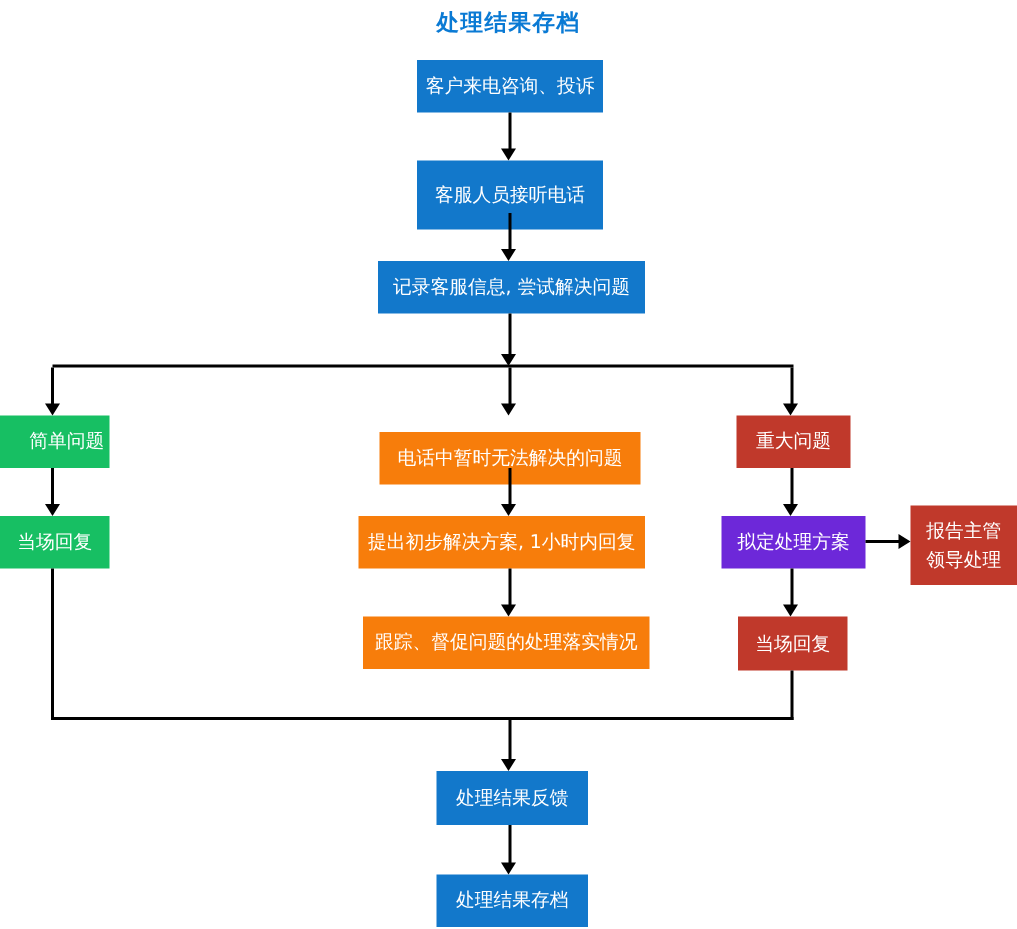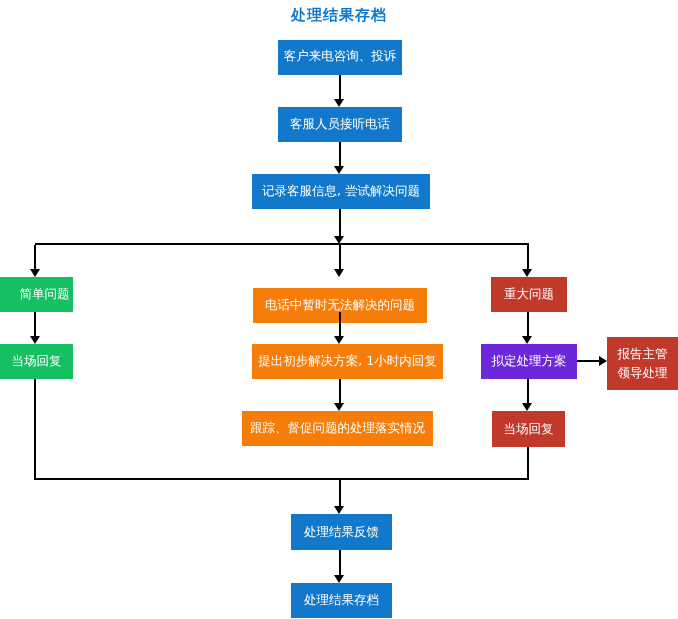--- a/index.html
+++ b/index.html
@@ -11,28 +11,28 @@
     position:absolute;left:0;top:6px;width:678px;text-align:center;
     font-size:15px;font-weight:bold;letter-spacing:1px;
   }
   .node{
     position:absolute;box-sizing:border-box;color:#ffffff;font-size:12.5px;
     display:flex;align-items:center;justify-content:center;text-align:center;
     line-height:1.5;
   }
   .pre{white-space:pre-line;}
   
-  .n-customer {left:278px;top:40px; width:124px;height:35px;font-family:Liberation Mono, monospace;}
-  .n-answer   {left:278px;top:107px;width:124px;height:35px;}
+  .n-customer {left:278px;top:40px; width:124px;height:35px;}
+  .n-answer   {left:278px;top:107px;width:124px;height:46px;}
   .n-record   {left:252px;top:174px;width:178px;height:35px;}
   .n-simple   {left:0;   top:277px;width:73px; height:35px;padding-left:16px;}
   .n-phone    {left:253px;top:277px;width:174px;height:35px;}
   .n-major    {left:491px;top:277px;width:76px; height:35px;}
   .n-sreply   {left:0;   top:344px;width:73px; height:35px;}
-  .n-initial  {left:252px;top:344px;width:191px;height:35px;}
+  .n-initial  {left:239px;top:344px;width:191px;height:35px;}
   .n-makeplan {left:481px;top:344px;width:96px; height:35px;}
   .n-leader   {left:607px;top:337px;width:71px; height:53px;padding:0 8px;}
   .n-follow   {left:242px;top:411px;width:191px;height:35px;}
   .n-oreply   {left:492px;top:411px;width:73px; height:36px;}
   .n-feedback {left:291px;top:514px;width:101px;height:36px;}
   .n-archive  {left:291px;top:583px;width:101px;height:35px;}
   
   .ln{position:absolute;background:#000000;}
   .ah{position:absolute;width:0;height:0;
       border-left:5px solid transparent;border-right:5px solid transparent;

